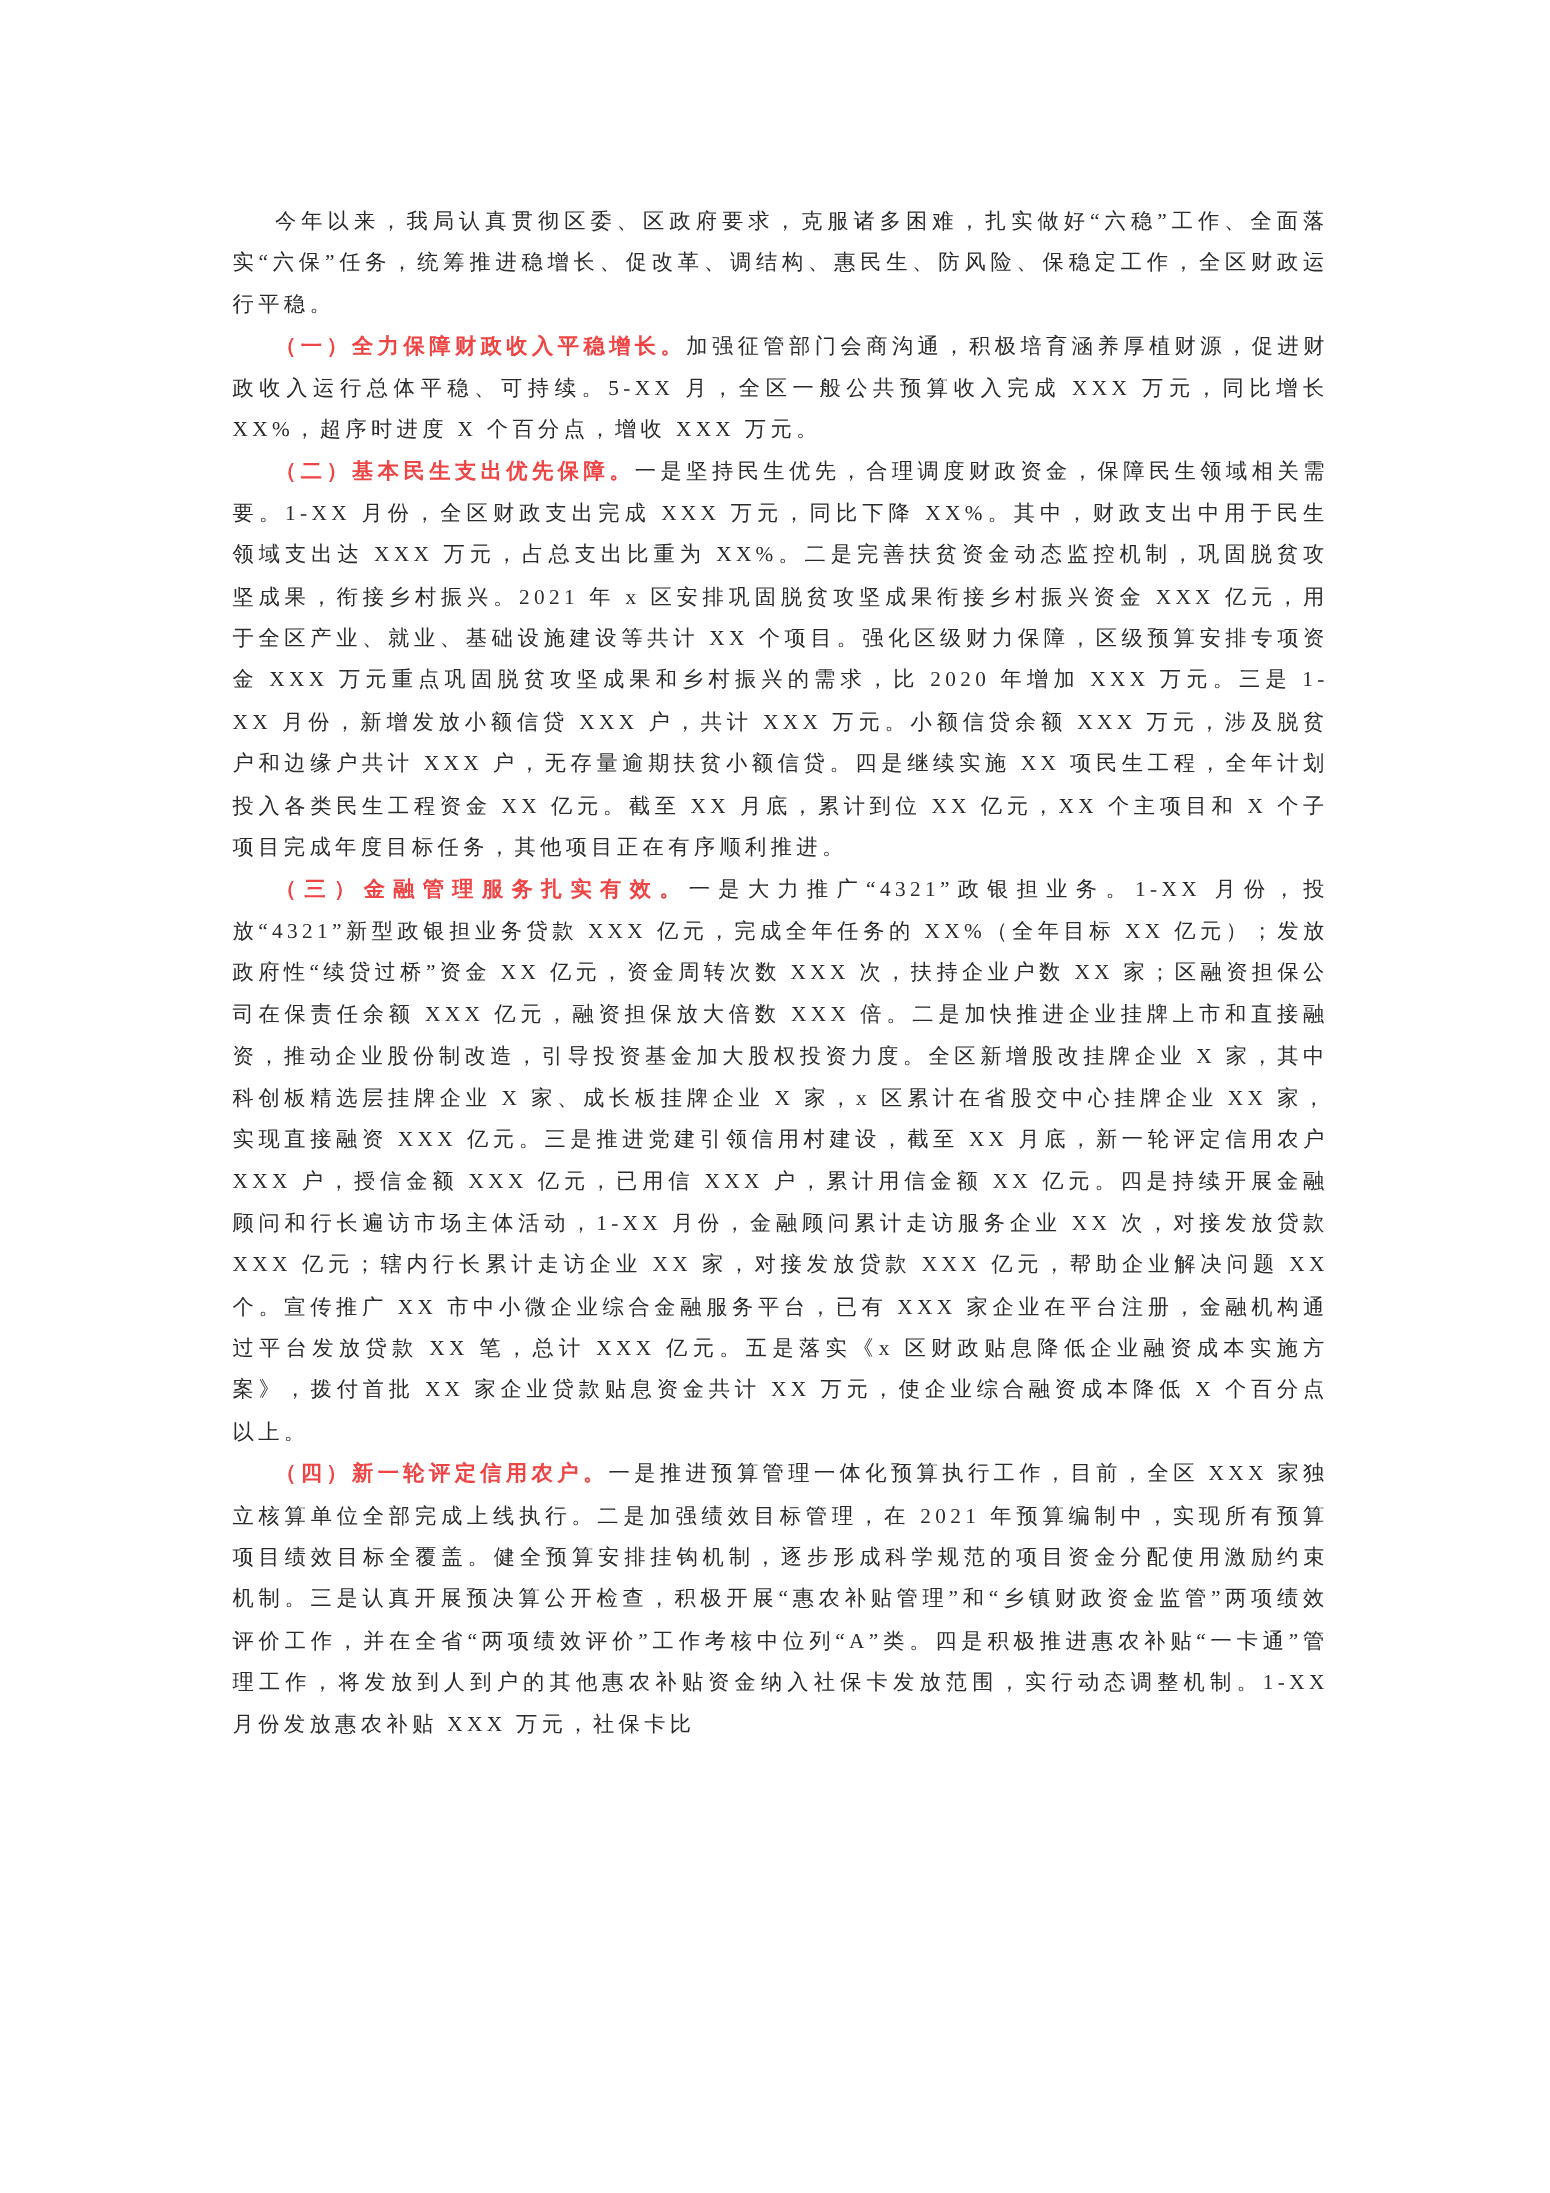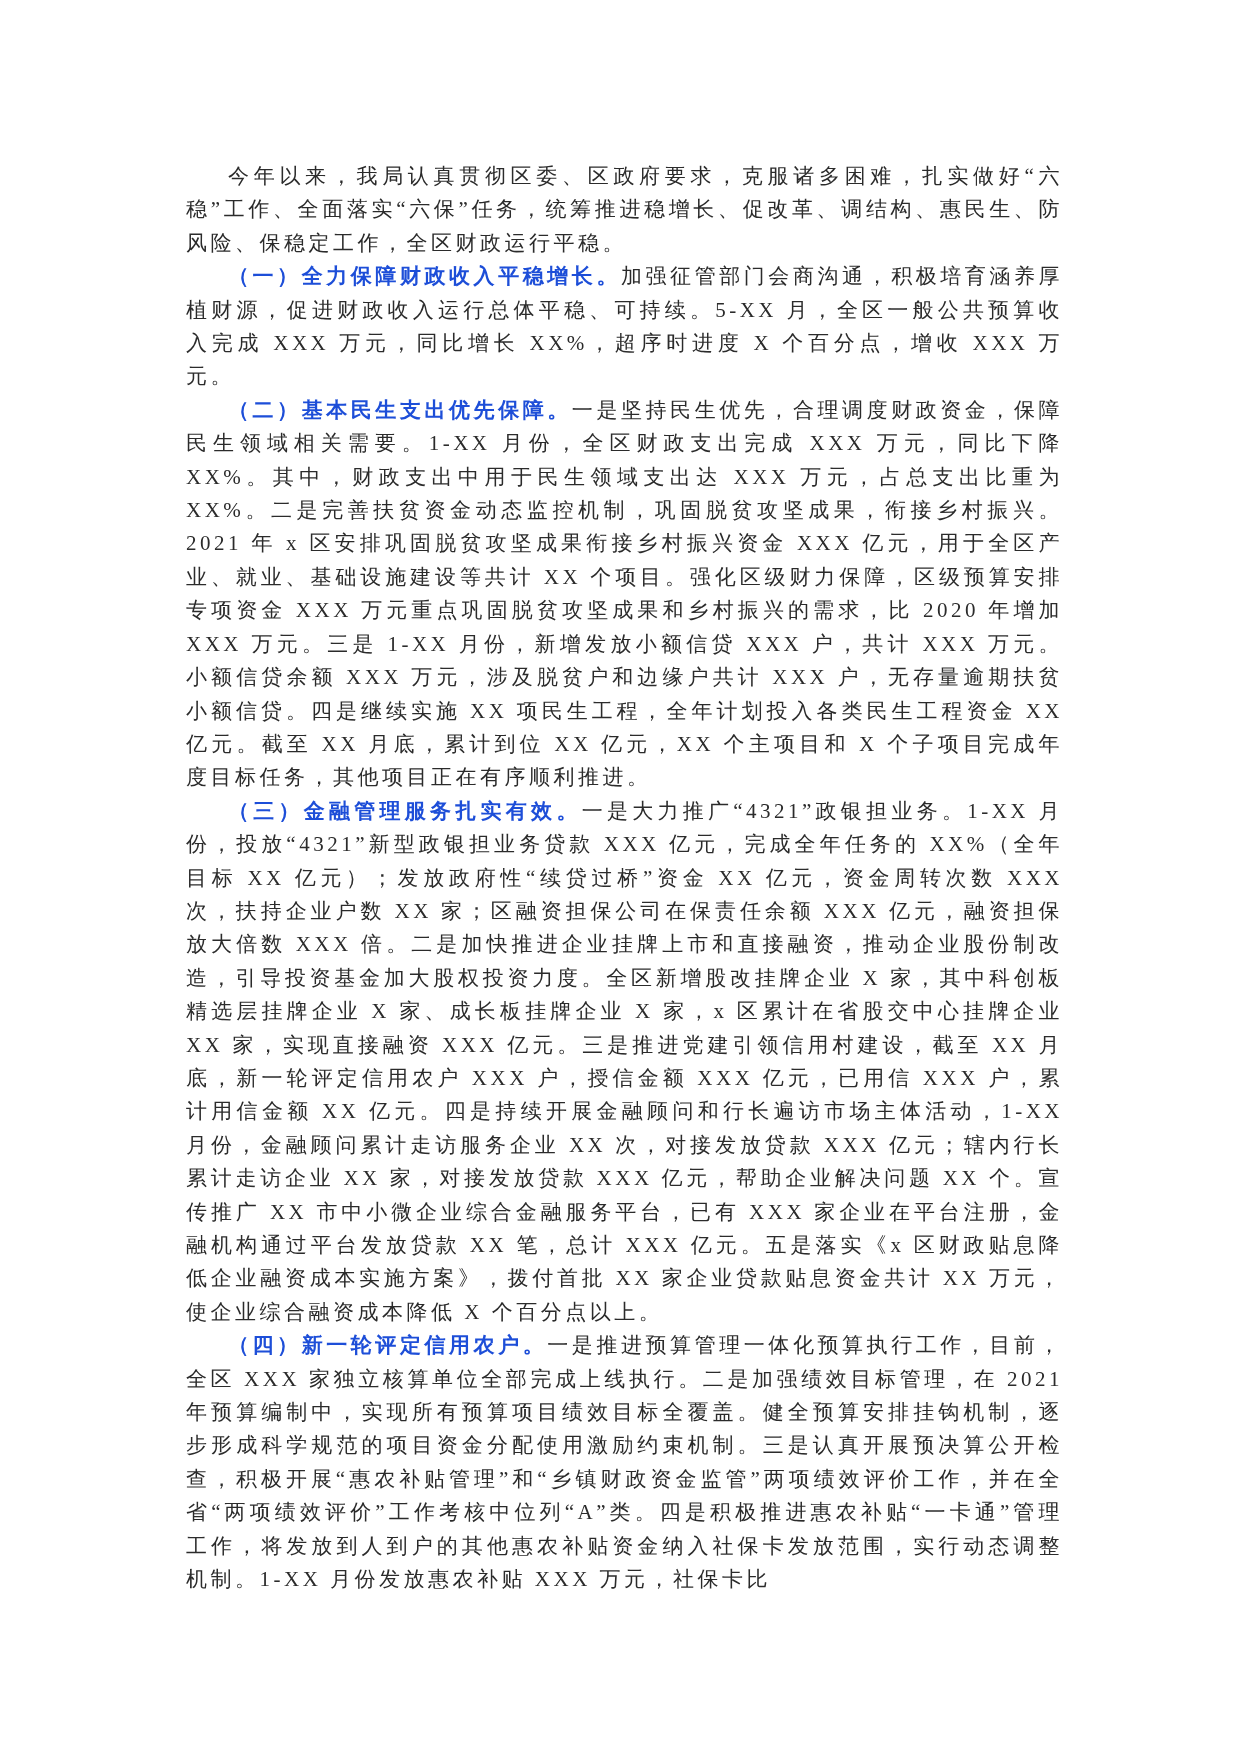--- a/index.html
+++ b/index.html
@@ -10,38 +10,38 @@
   .page {
     position: relative;
     width: 1240px;
     height: 1754px;
     margin: 0 auto;
     background: #ffffff;
     box-sizing: border-box;
     padding: 160px 177px 0 186px;
     overflow: hidden;
     font-family: "Liberation Serif", "DejaVu Serif", serif;
-    font-size: 21px;
+    font-size: 17px;
     letter-spacing: 3.5px;
     line-height: 33.4px;
     color: #2b2b2b;
     text-align: justify;
   }
   .para {
     margin: 0;
     padding: 0;
     text-indent: 2em;
   }
   .heading {
     font-weight: bold;
     color: #1f1f1f;
   }
   .lead {
     font-weight: bold;
-    color: #1d4ed8;
+    color: #ef4444;
   }
 </style>
 </head>
 <body>
 
 <div class="page">
 
   <p class="para">今年以来，我局认真贯彻区委、区政府要求，克服诸多困难，扎实做好“六稳”工作、全面落实“六保”任务，统筹推进稳增长、促改革、调结构、惠民生、防风险、保稳定工作，全区财政运行平稳。</p>
 
 

